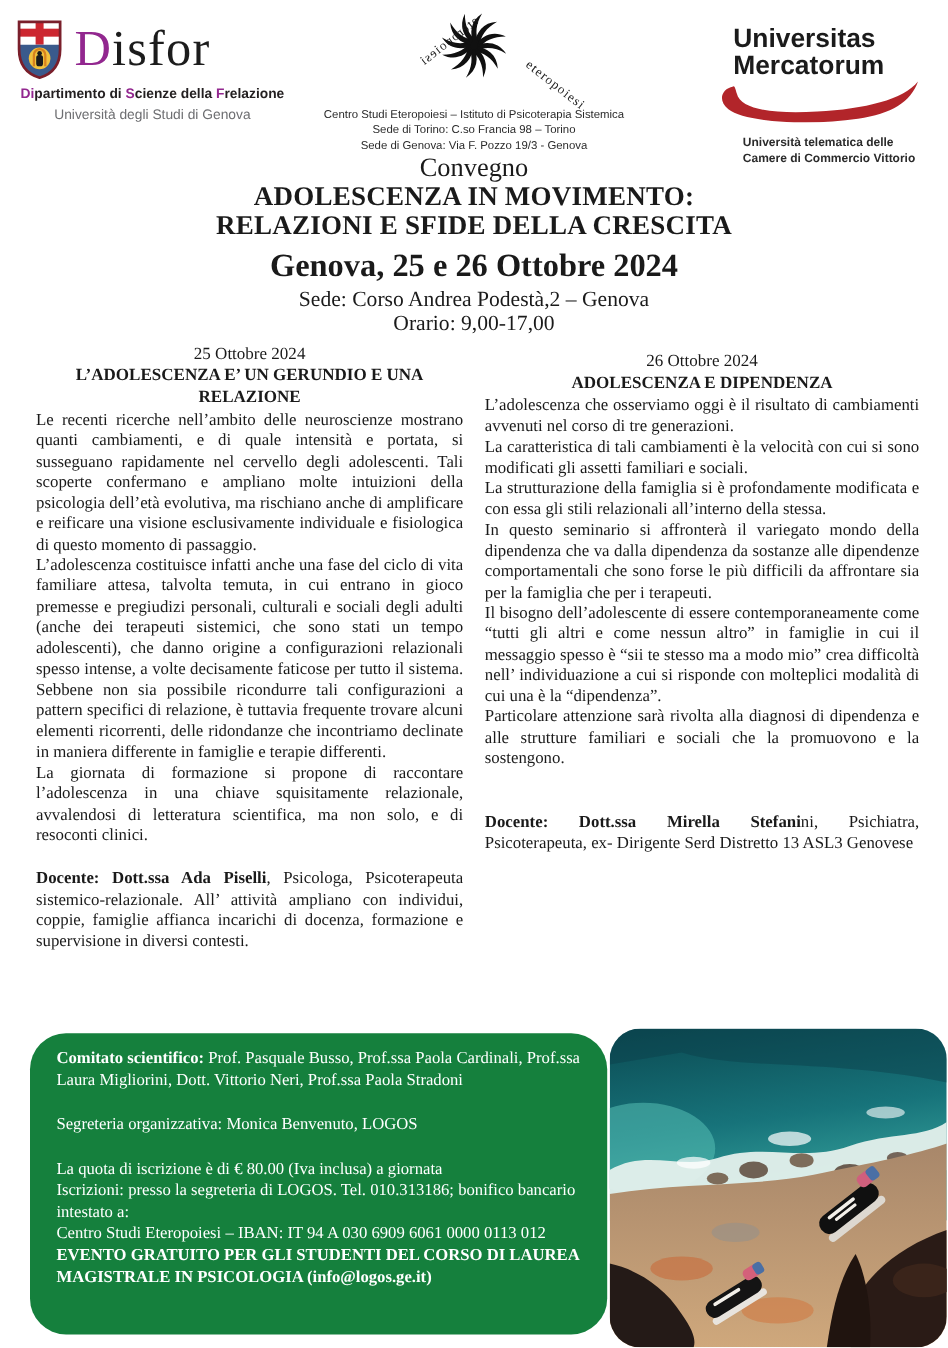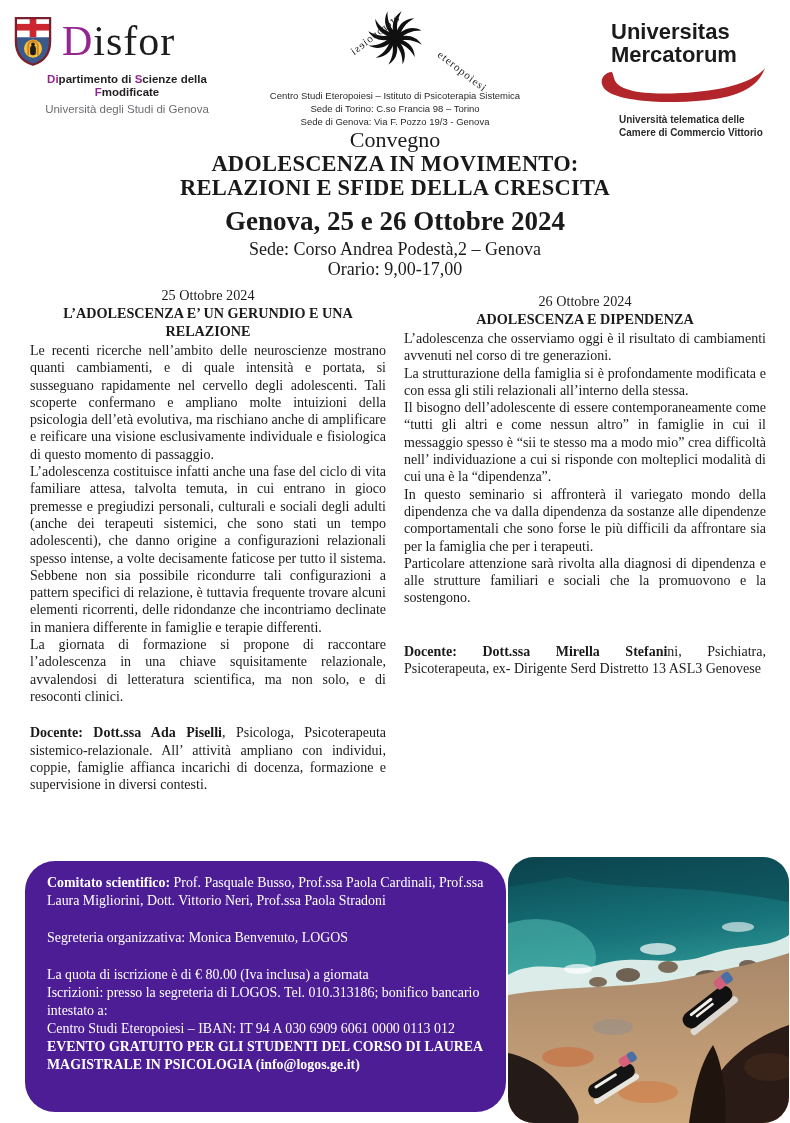--- a/index.html
+++ b/index.html
@@ -47,21 +47,21 @@
   .col-body{margin-top:2px;}
   .col-body p{margin:0;text-align:justify;font-size:14px;line-height:17.3px;}
   .docente{text-align:justify;font-size:14px;line-height:17.3px;}
   .col-left .docente{margin-top:19px;}
   .col-right .docente{margin-top:36px;}
   .docente b{font-weight:bold;}
 
   
   .info-box{
     position:absolute;left:25px;top:861px;width:481px;height:251px;box-sizing:border-box;
-    background:#4c1d95;border-radius:30px;color:#ffffff;padding:13px 20px 0 22px;
+    background:#15803d;border-radius:30px;color:#ffffff;padding:13px 20px 0 22px;
     font-size:13.9px;line-height:18px;
   }
   .info-box p{margin:0;}
   .info-box .gap{margin-top:19px;}
   .info-box .evento{font-weight:bold;}
 
   
   .photo{position:absolute;left:508px;top:857px;width:281px;height:266px;border-radius:26px;overflow:hidden;}
   .photo svg{display:block;}
 </style>
@@ -76,21 +76,21 @@
       <rect x="2" y="8" width="36" height="7" fill="#cc2630"></rect>
       <path d="M2,22 H38 V26 C38,41 30,48 20,51 C10,48 2,41 2,26 Z" fill="#3a5a8c"></path>
       <circle cx="20" cy="34" r="9.5" fill="#f2c23e"></circle>
       <path d="M15,41 V31 a5,5 0 0 1 10,0 V41" stroke="#d8821f" stroke-width="2" fill="none"></path>
       <circle cx="20" cy="29.5" r="2" fill="#1b1b1b"></circle>
       <rect x="17" y="31" width="6" height="10" rx="2.5" fill="#1b1b1b"></rect>
       <path d="M2,2 H38 V26 C38,41 30,48 20,51 C10,48 2,41 2,26 Z" fill="none" stroke="#7a1f2b" stroke-width="2.4"></path>
     </svg>
     <div class="disfor-word"><span class="mag">D</span><span>isfor</span></div>
   </div>
-  <div class="disfor-dept"><span class="mag">Di</span><span>partimento di </span><span class="mag">S</span><span>cienze della </span><span class="mag">F</span><span>modificate</span></div>
+  <div class="disfor-dept"><span class="mag">Di</span><span>partimento di </span><span class="mag">S</span><span>cienze della </span><span class="mag">F</span><span>relazione</span></div>
   <div class="disfor-uni">Università degli Studi di Genova</div>
 </div>
 
 <div class="hdr-etero">
   <div class="swirl-wrap">
     <svg width="64" height="64" viewBox="0 0 100 100" aria-hidden="true">
       <g fill="#101010">
         <path d="M50,50 C53,32 62,20 80,19 C66,27 59,37 57,50 Z"></path>
         <path d="M50,50 C53,32 62,20 80,19 C66,27 59,37 57,50 Z" transform="rotate(30 50 50)"></path>
         <path d="M50,50 C53,32 62,20 80,19 C66,27 59,37 57,50 Z" transform="rotate(60 50 50)"></path>
@@ -148,23 +148,24 @@
     <p>La giornata di formazione si propone di raccontare l’adolescenza in una chiave squisitamente relazionale, avvalendosi di letteratura scientifica, ma non solo, e di resoconti clinici.</p>
   </div>
   <p class="docente"><b>Docente: Dott.ssa Ada Piselli</b><span>, Psicologa, Psicoterapeuta sistemico-relazionale. All’ attività ampliano con individui, coppie, famiglie affianca incarichi di docenza, formazione e supervisione in diversi contesti.</span></p>
 </div>
 
 <div class="col col-right">
   <div class="col-date">26 Ottobre 2024</div>
   <div class="col-heading">ADOLESCENZA E DIPENDENZA</div>
   <div class="col-body">
     <p>L’adolescenza che osserviamo oggi è il risultato di cambiamenti avvenuti nel corso di tre generazioni.</p>
+    <p>La caratteristica di tali cambiamenti è la velocità con cui si sono modificati gli assetti familiari e sociali.</p>
     <p>La strutturazione della famiglia si è profondamente modificata e con essa gli stili relazionali all’interno della stessa.</p>
+    <p>In questo seminario si affronterà il variegato mondo della dipendenza che va dalla dipendenza da sostanze alle dipendenze comportamentali che sono forse le più difficili da affrontare sia per la famiglia che per i terapeuti.</p>
     <p>Il bisogno dell’adolescente di essere contemporaneamente come “tutti gli altri e come nessun altro” in famiglie in cui il messaggio spesso è “sii te stesso ma a modo mio” crea difficoltà nell’ individuazione a cui si risponde con molteplici modalità di cui una è la “dipendenza”.</p>
-    <p>In questo seminario si affronterà il variegato mondo della dipendenza che va dalla dipendenza da sostanze alle dipendenze comportamentali che sono forse le più difficili da affrontare sia per la famiglia che per i terapeuti.</p>
     <p>Particolare attenzione sarà rivolta alla diagnosi di dipendenza e alle strutture familiari e sociali che la promuovono e la sostengono.</p>
   </div>
   <p class="docente"><b>Docente: Dott.ssa Mirella Stefani</b><span>ni, Psichiatra, Psicoterapeuta, ex- Dirigente Serd Distretto 13 ASL3 Genovese</span></p>
 </div>
 
 <div class="info-box">
   <p><b>Comitato scientifico:</b><span> Prof. Pasquale Busso, Prof.ssa Paola Cardinali, Prof.ssa Laura Migliorini, Dott. Vittorio Neri, Prof.ssa Paola Stradoni</span></p>
   <p class="gap">Segreteria organizzativa: Monica Benvenuto,  LOGOS</p>
   <p class="gap">La quota di iscrizione è di  € 80.00  (Iva inclusa) a giornata</p>
   <p>Iscrizioni: presso la segreteria di LOGOS. Tel. 010.313186; bonifico bancario intestato a:</p>

